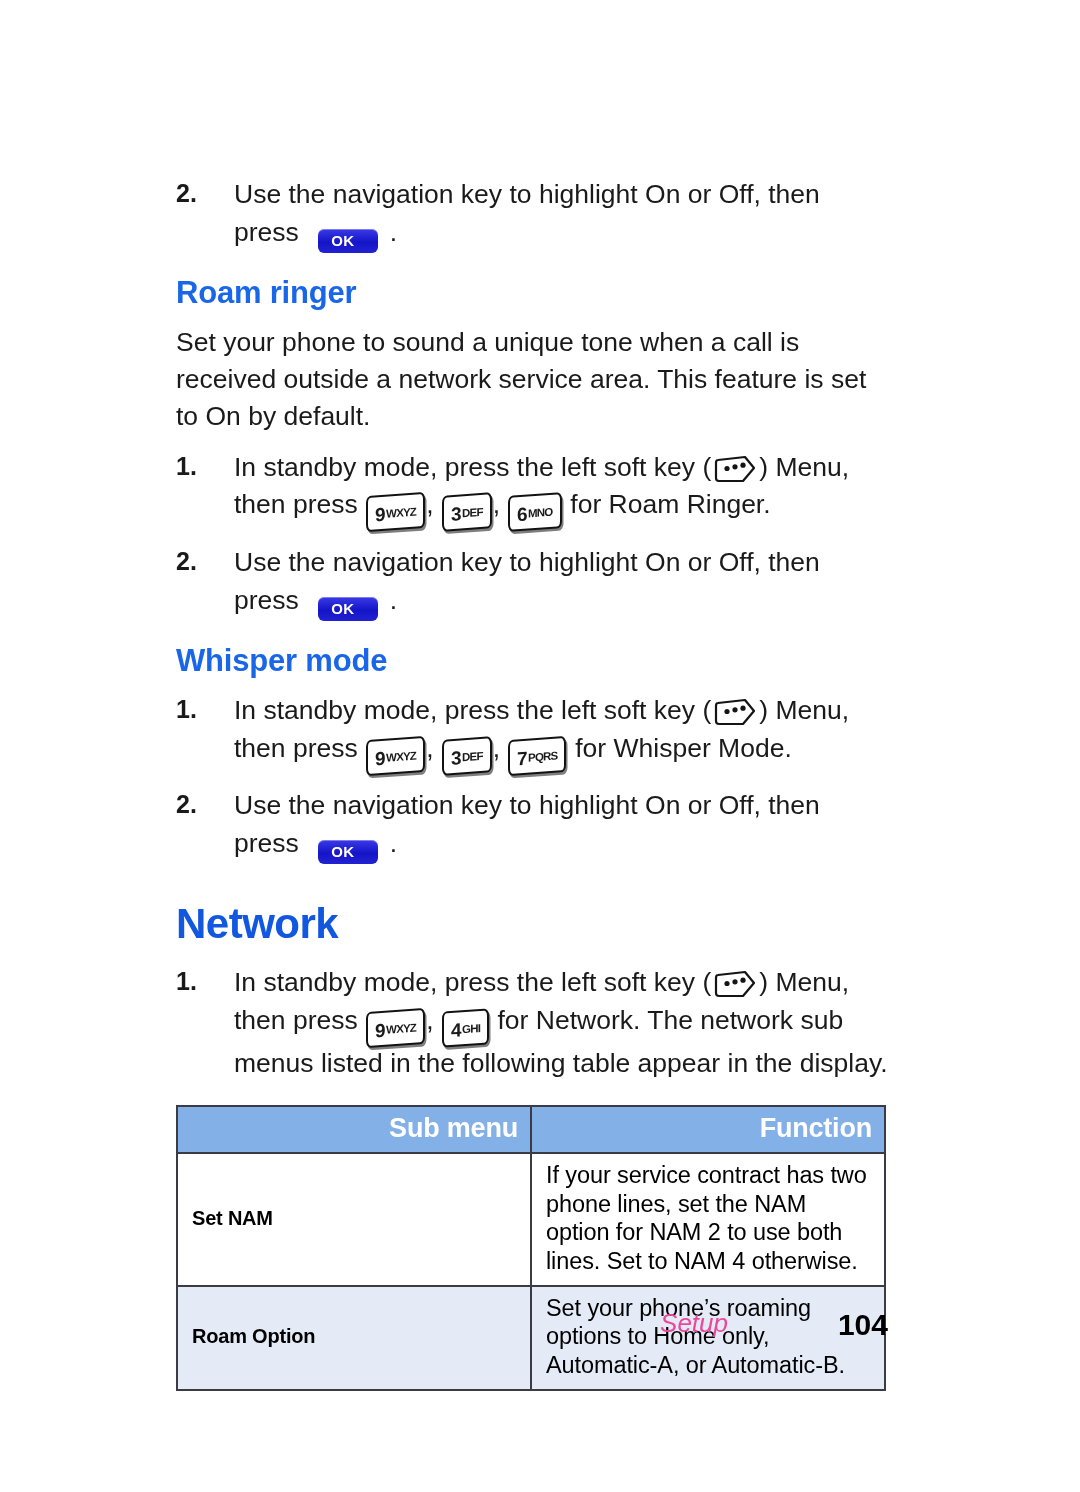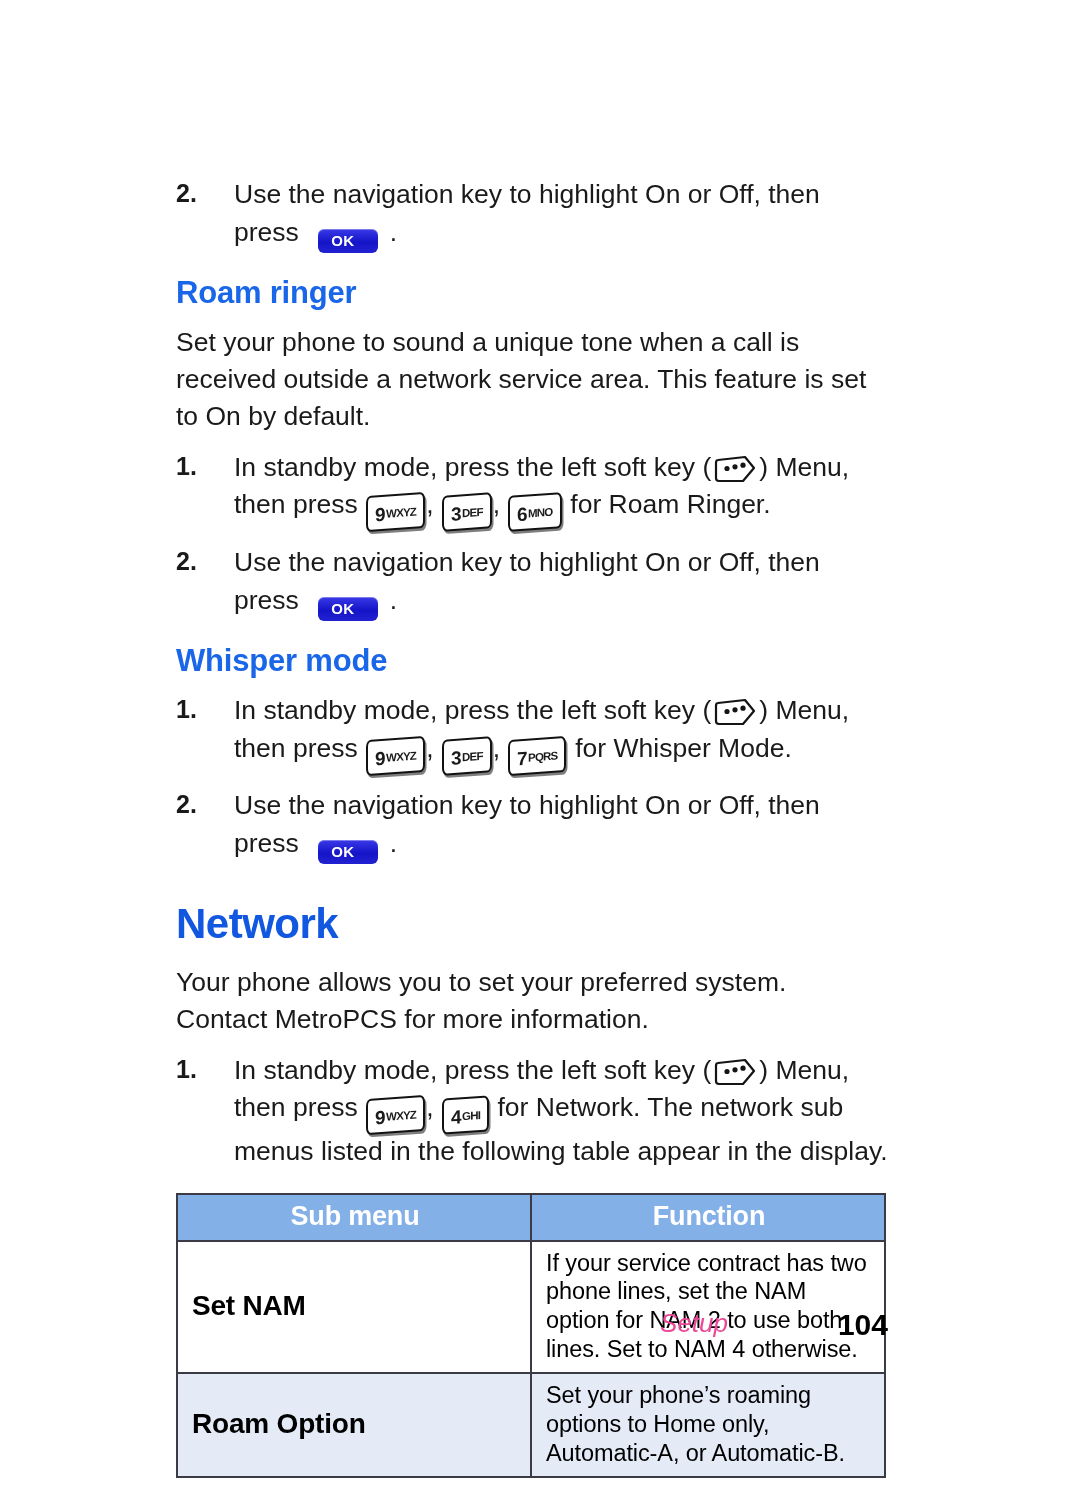--- a/index.html
+++ b/index.html
@@ -138,27 +138,27 @@
   table.submenu-table td {
     border: 2.5px solid #3b3b45;
     vertical-align: middle;
     padding: 7px 12px 9px 14px;
   }
   table.submenu-table thead th {
     background: #84b0e8;
     color: #ffffff;
     font-size: 27px;
     font-weight: bold;
-    text-align: center;
+    text-align: right;
     padding-top: 6px;
     padding-bottom: 8px;
     letter-spacing: -0.2px;
   }
   td.cell-label {
-    font-size: 28px;
+    font-size: 20px;
     font-weight: bold;
     width: 182px;
     letter-spacing: -0.2px;
   }
   td.cell-func {
     font-size: 23.5px;
     line-height: 1.22;
     letter-spacing: -0.1px;
   }
   tr.row-white td { background: #ffffff; }
@@ -239,21 +239,20 @@
       <span>for </span><b>Whisper Mode</b><span>.</span>
     </div>
 
     <div class="step">
       <span class="num">2.</span><span>Use the navigation key to highlight </span><b>On</b><span> or </span><b>Off</b><span>, then press</span>
       <span class="ok-key">OK</span><span>.</span>
     </div>
 
     <h1 class="chapter-head">Network</h1>
 
-    <p class="body-para">Your phone allows you to set your preferred system. Contact MetroPCS for more information.</p>
 
     <div class="step">
       <span class="num">1.</span><span>In standby mode, press the left soft key (</span><span class="soft-key"><svg viewBox="0 0 46 31" width="46" height="31" aria-hidden="true">
             <path d="M6 6 L33 3 L42 14 L31 27 L7 27 Q4 27 4 24 L4 9 Q4 6 6 6 Z" fill="#ffffff" stroke="#141414" stroke-width="2.2" stroke-linejoin="round"></path>
             <circle cx="15" cy="14.5" r="2.6" fill="#141414"></circle>
             <circle cx="23" cy="12.8" r="2.6" fill="#141414"></circle>
             <circle cx="31" cy="11.2" r="2.6" fill="#141414"></circle>
           </svg></span><span>) </span><b>Menu</b><span>, then press</span>
       <span class="num-key"><span class="kd">9</span><span class="kl">WXYZ</span></span>,
       <span class="num-key"><span class="kd">4</span><span class="kl">GHI</span></span>

